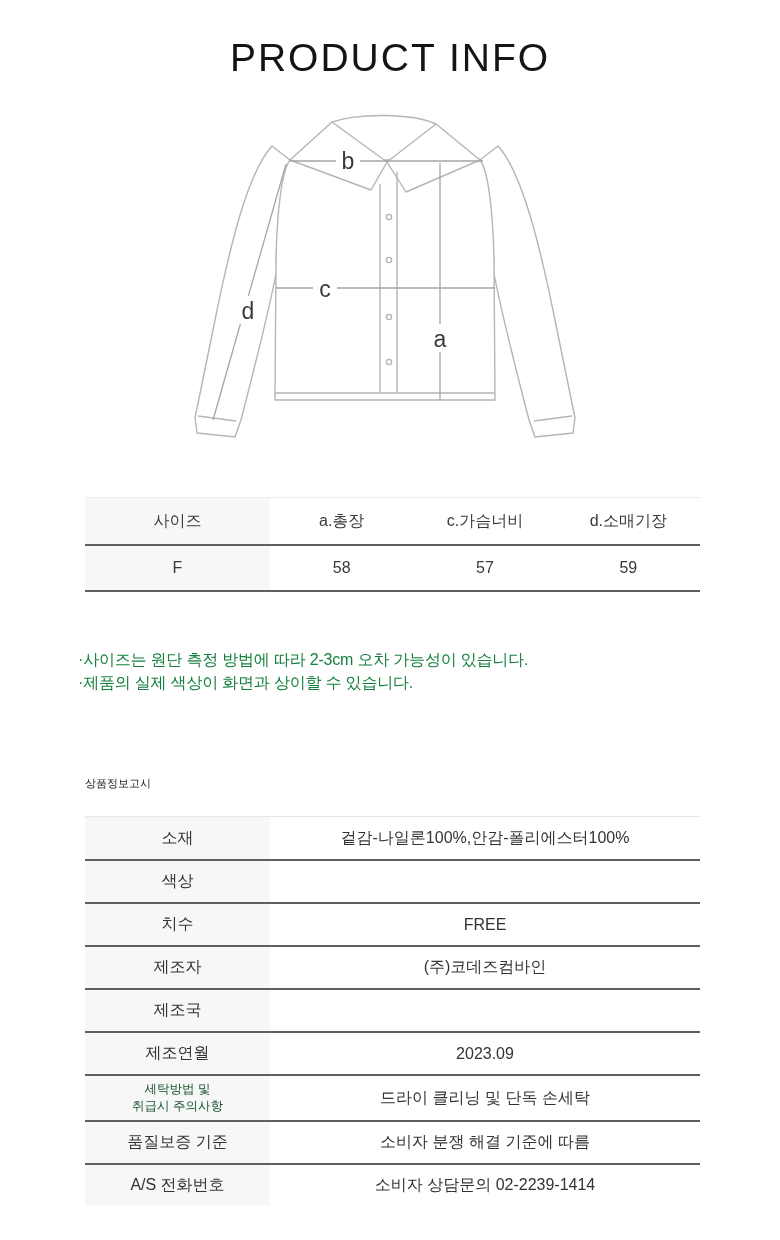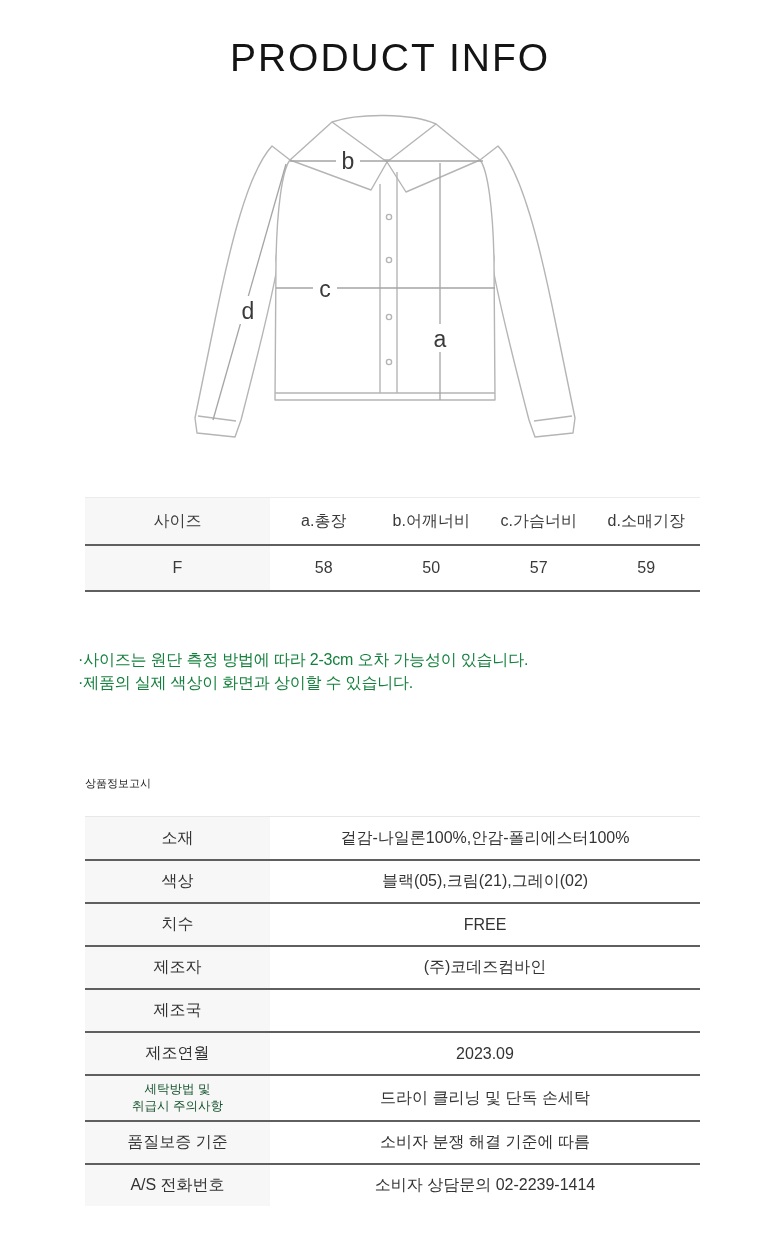--- a/index.html
+++ b/index.html
@@ -90,48 +90,45 @@
       <text class="m-label" x="145" y="187" text-anchor="middle">c</text>
       <text class="m-label" x="260" y="237" text-anchor="middle">a</text>
       <text class="m-label" x="68" y="209" text-anchor="middle">d</text>
     </svg>
   </div>
 
   <div class="size-table">
     <div class="size-hrow">
       <div class="size-cell first">사이즈</div>
       <div class="size-cell">a.총장</div>
-      <div class="size-cell">b.어깨너비</div>
       <div class="size-cell">c.가슴너비</div>
       <div class="size-cell">d.소매기장</div>
     </div>
     <div class="size-drow">
       <div class="size-cell first">F</div>
       <div class="size-cell">58</div>
-      <div class="size-cell">50</div>
       <div class="size-cell">57</div>
       <div class="size-cell">59</div>
     </div>
   </div>
 
   <div class="notes">
     <div>·사이즈는 원단 측정 방법에 따라 2-3cm 오차 가능성이 있습니다.</div>
     <div>·제품의 실제 색상이 화면과 상이할 수 있습니다.</div>
   </div>
 
   <div class="info-title">상품정보고시</div>
 
   <div class="info-table">
     <div class="info-row first">
       <div class="info-label">소재</div>
       <div class="info-value">겉감-나일론100%,안감-폴리에스터100%</div>
     </div>
     <div class="info-row">
       <div class="info-label">색상</div>
-      <div class="info-value">블랙(05),크림(21),그레이(02)</div>
     </div>
     <div class="info-row">
       <div class="info-label">치수</div>
       <div class="info-value">FREE</div>
     </div>
     <div class="info-row">
       <div class="info-label">제조자</div>
       <div class="info-value">(주)코데즈컴바인</div>
     </div>
     <div class="info-row">

